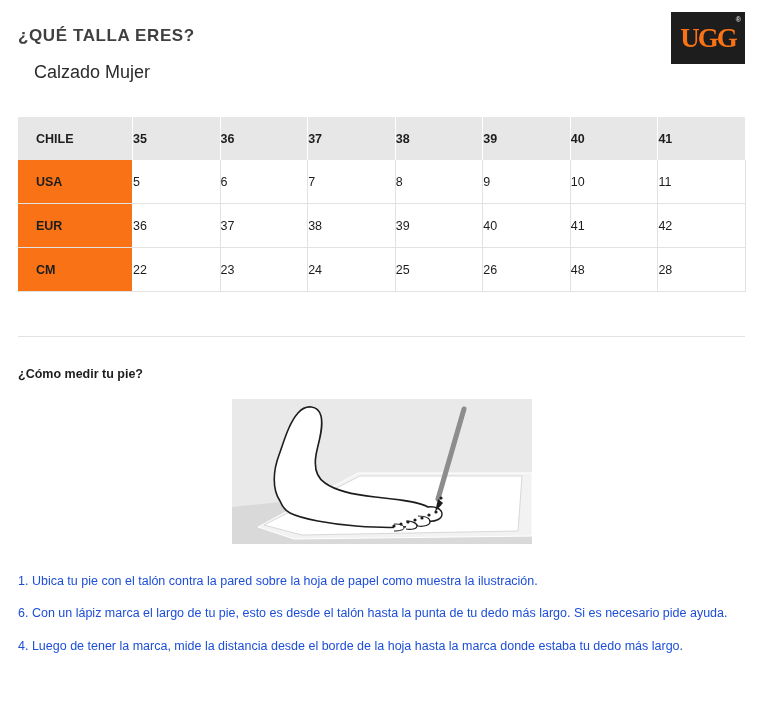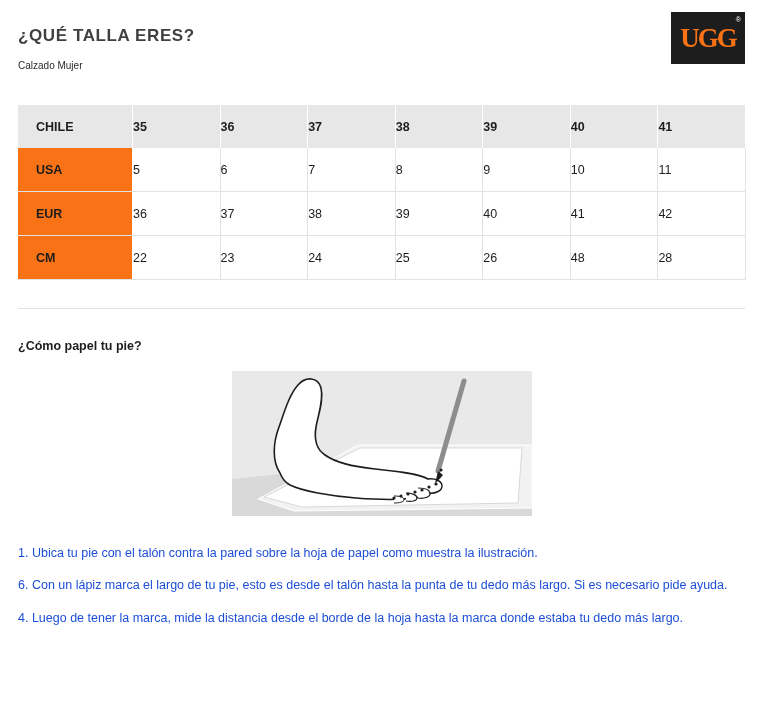--- a/index.html
+++ b/index.html
@@ -28,23 +28,23 @@
   }
   .title {
     font-size: 17px;
     font-weight: bold;
     letter-spacing: 0.6px;
     margin: 0 0 14px 0;
     text-transform: uppercase;
     color: #404040;
   }
   .subtitle {
-    font-size: 10px;
+    font-size: 18px;
     color: #2b2b2b;
-    margin: 0;
+    margin: 16px;
   }
   .logo {
     position: absolute;
     top: 12px;
     right: 18px;
     width: 74px;
     height: 52px;
     background: #1d1d1d;
     display: flex;
     align-items: center;
@@ -66,21 +66,21 @@
     color: #ffffff;
     font-size: 7px;
     font-family: "Liberation Sans", sans-serif;
     letter-spacing: 0;
   }
 
   
   .table-wrap {
     margin: 34px 18px 0 18px;
     border-bottom: 1px solid #e2e2e2;
-    padding-bottom: 28px;
+    padding-bottom: 44px;
   }
   table.size-table {
     border-collapse: collapse;
     width: 728px;
     table-layout: fixed;
   }
   table.size-table th,
   table.size-table td {
     height: 43px;
     font-size: 12.5px;
@@ -209,21 +209,21 @@
           <td>24</td>
           <td>25</td>
           <td>26</td>
           <td>48</td>
           <td>28</td>
         </tr>
       </tbody>
     </table>
   </div>
 
-  <div class="measure-title">¿Cómo papel tu pie?</div>
+  <div class="measure-title">¿Cómo medir tu pie?</div>
 
   <div class="illustration-wrap">
     <div class="illustration">
       <svg width="300" height="145" viewBox="0 0 300 145">
 
         <rect x="0" y="0" width="300" height="145" fill="#d9d9d9"></rect>
         <polygon points="0,0 300,0 300,78 0,108" fill="#e9e9e9"></polygon>
 
         <polygon points="26,128 126,74 300,74 300,137 62,140" fill="#f2f2f2" stroke="#ffffff" stroke-width="1"></polygon>
         <polygon points="32,126 128,77 290,77 286,132 70,136" fill="#ffffff" stroke="#cfcfcf" stroke-width="0.8"></polygon>

